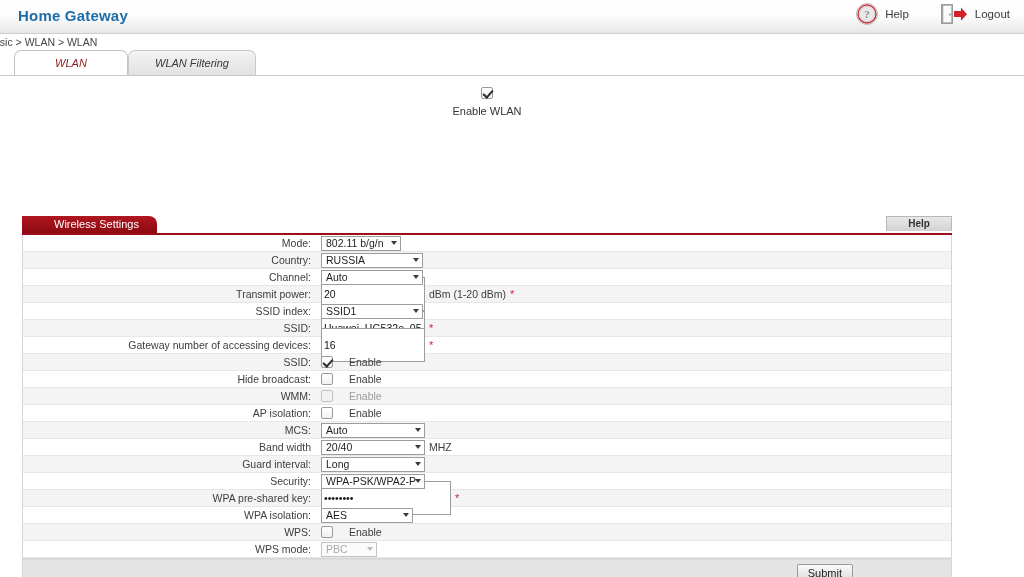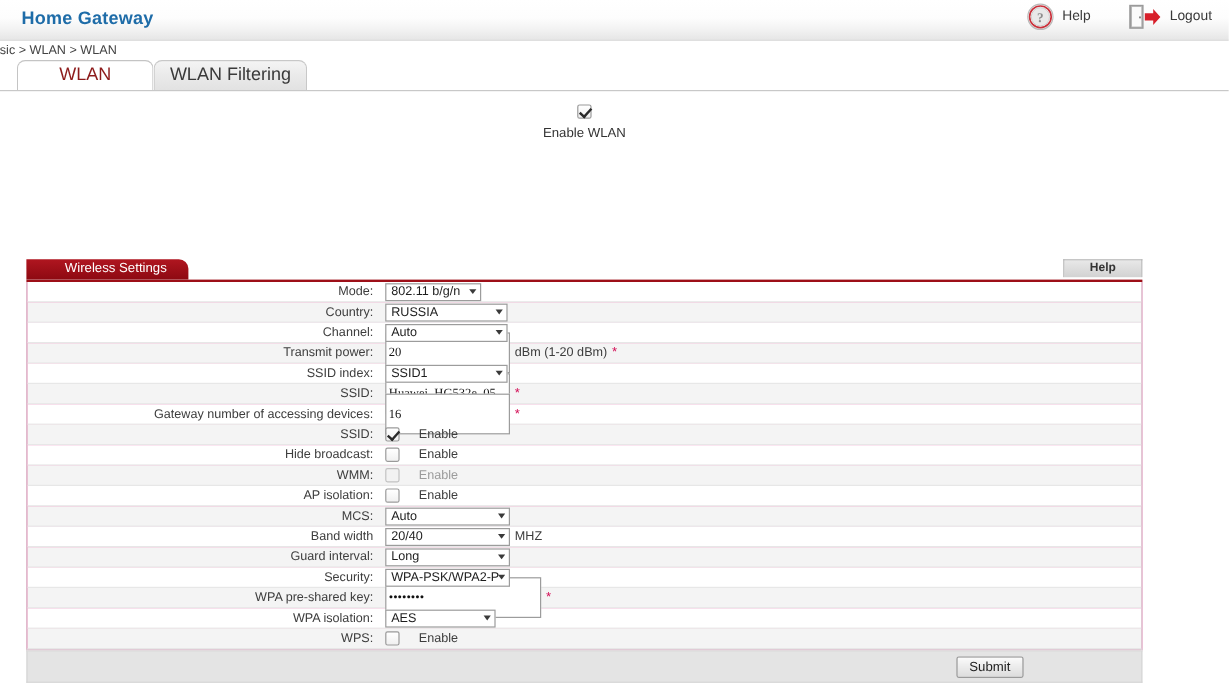--- a/index.html
+++ b/index.html
@@ -69,26 +69,27 @@
     position: relative;
     height: 26px;
     background: #ffffff;
   }
   .tab {
     position: absolute;
     top: 0;
     height: 25px;
     line-height: 24px;
     text-align: center;
-    font-size: 15px;
+    font-size: 11px;
     border: 1px solid #c8c8c8;
     border-bottom: none;
     border-radius: 7px 7px 0 0;
     cursor: pointer;
     user-select: none;
+    font-style: italic;
   }
   .tab.active {
     left: 14px;
     width: 114px;
     background: #ffffff;
     color: #8d1b1b;
     border-color: #c4c4c4;
     z-index: 3;
   }
   .tab.inactive {
@@ -191,21 +192,21 @@
     cursor: pointer;
   }
   .panel-rule {
     height: 2px;
     background: #9d0f18;
     width: 100%;
   }
   .panel-body {
     border: 1px solid #d6d6d6;
     border-top: none;
-    background: #ec4899;
+    background: #5eead4;
   }
 
   
   .frow {
     display: flex;
     align-items: center;
     height: 17px;
     border-bottom: 1px solid #e7e7e7;
   }
   .frow.odd  { background: #ffffff; }
@@ -273,21 +274,21 @@
   .sel.w-wide { width: 104px; }
   .sel.w-narr { width: 92px; }
   .sel.w-sm   { width: 56px; }
 
   
   .txt {
     height: 15px;
     border: 1px solid #9c9c9c;
     background: #ffffff;
     font-size: 10.5px;
-    font-family: Liberation Serif, serif;
+    font-family: Liberation Sans, sans-serif;
     color: #111111;
     padding: 16px 2px;
     outline: none;
   }
   .txt.w-104 { width: 104px; }
   .txt.w-130 { width: 130px; }
 
   .enable-text {
     font-size: 10.5px;
     color: #3d3d3d;
@@ -539,20 +540,29 @@
       </div>
 
       <div class="frow even">
         <div class="flabel">WPS:</div>
         <div class="fctrl">
           <span class="cbox"></span>
           <span class="enable-text">Enable</span>
         </div>
       </div>
 
+      <div class="frow odd">
+        <div class="flabel">WPS mode:</div>
+        <div class="fctrl">
+          <div class="sel w-sm disabled">
+            <span>PBC</span>
+            <span class="arrow"></span>
+          </div>
+        </div>
+      </div>
 
     </div>
 
     <div class="panel-foot">
       <button class="submit-btn">Submit</button>
     </div>
 
   </div>
 </div>
 

